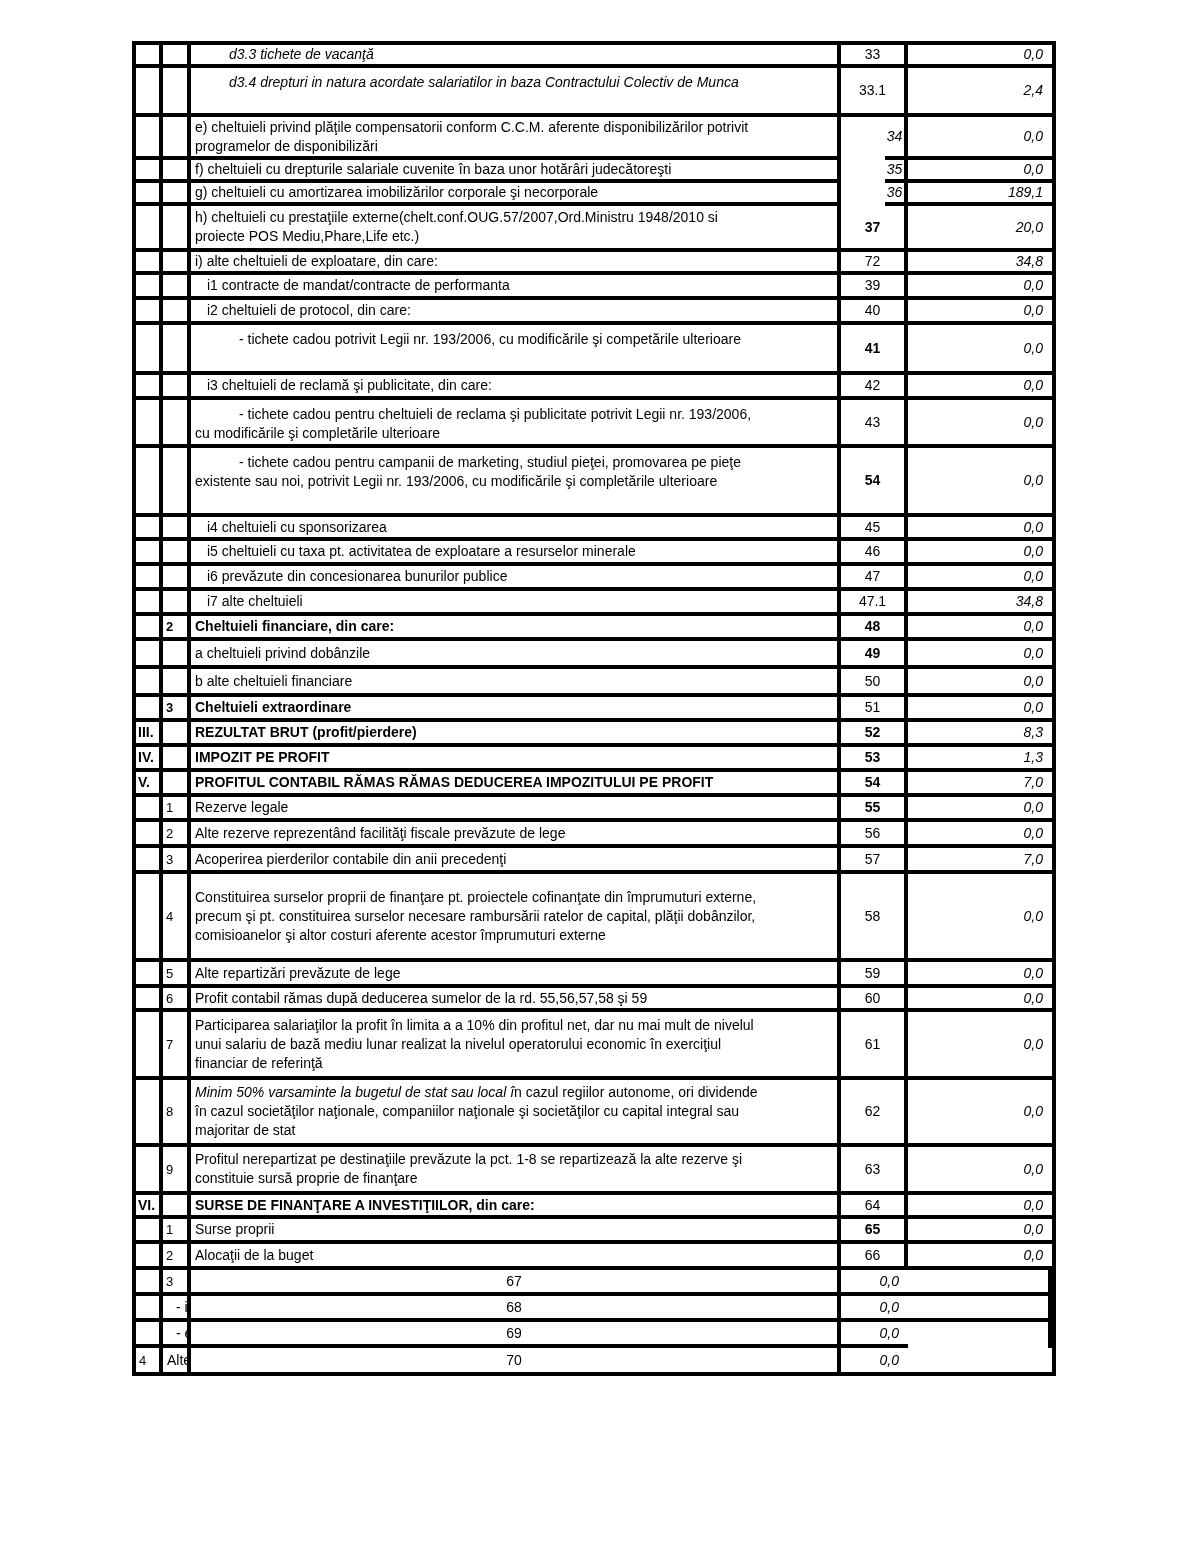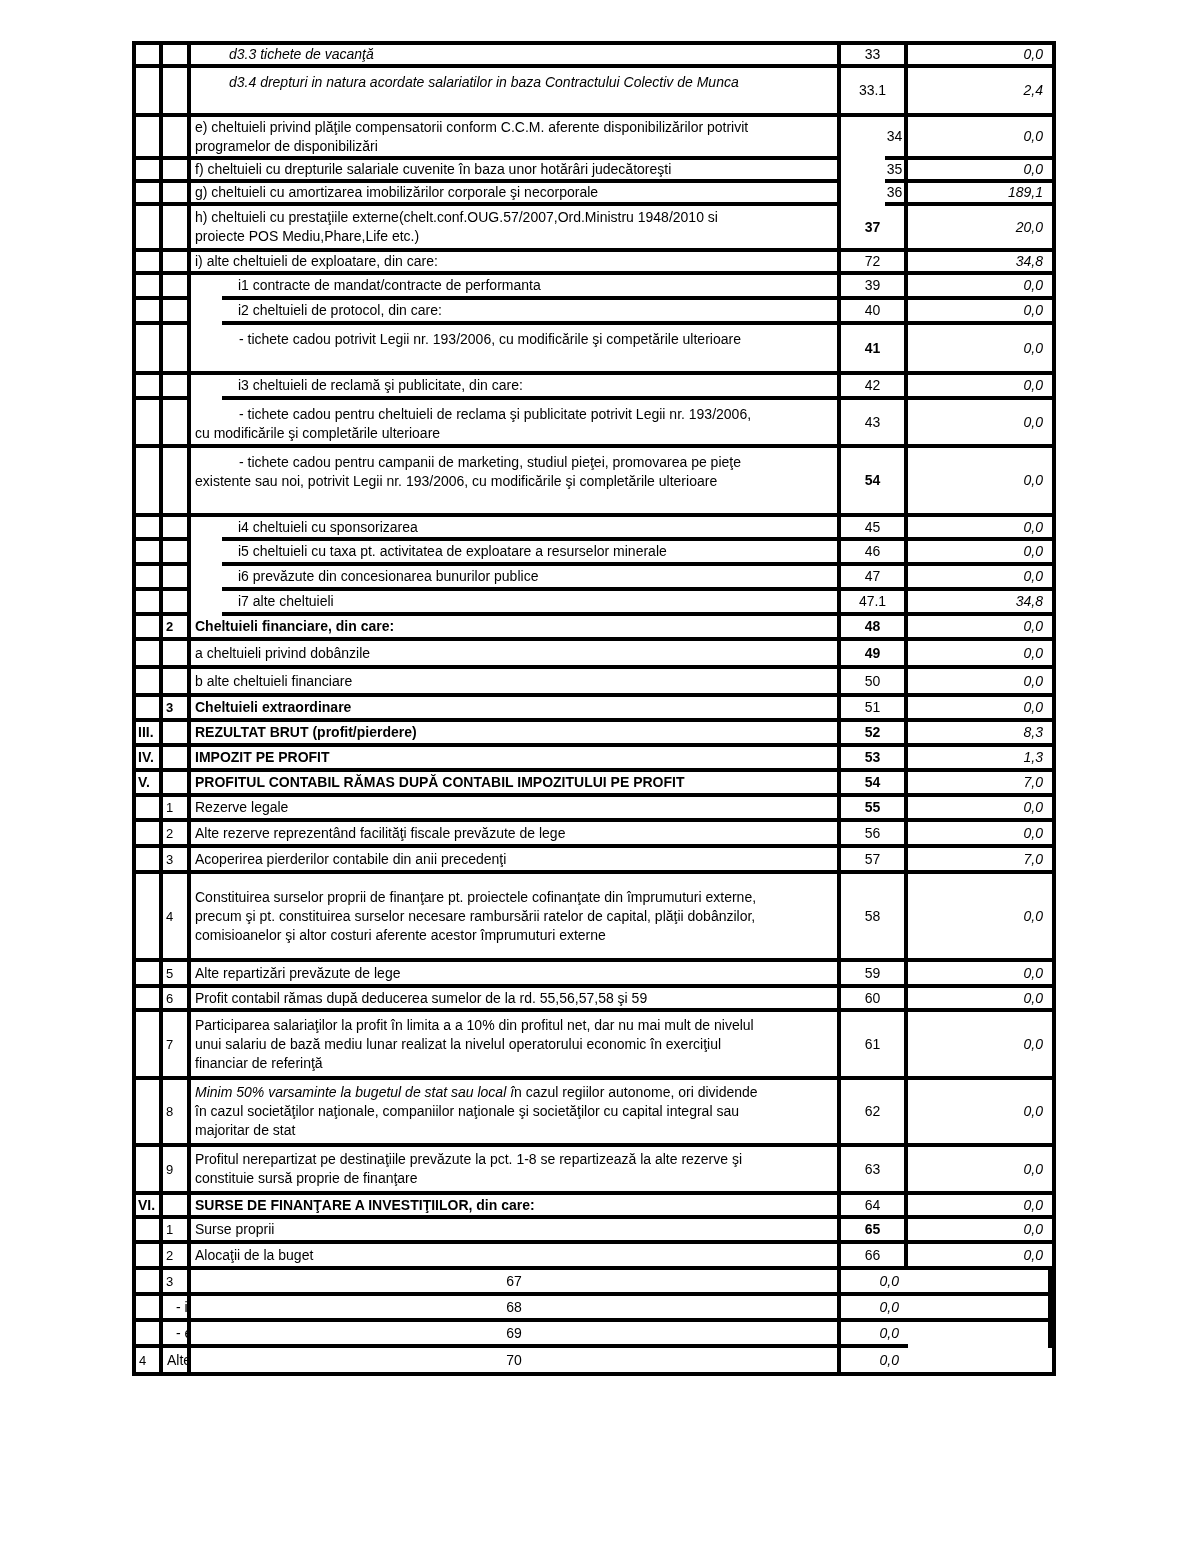--- a/index.html
+++ b/index.html
@@ -33,26 +33,26 @@
   .cell.lastcol{border-right:none;}
   .cell.lastrow{border-bottom:none;}
   .roman-cell{font-weight:bold;padding-left:2px;}
   .index-cell{padding-left:3px;font-size:13px;}
   .desc-cell{padding:0 4px;justify-content:flex-start;}
   .desc-cell .txt{white-space:pre;display:block;width:100%;}
   .desc-cell.vtop{align-items:flex-start;padding-top:5px;}
   .desc-cell.b{font-weight:bold;}
   .desc-cell.it{font-style:italic;}
   .desc-cell.ind-d3{padding-left:38px;}
-  .desc-cell.ind-i{padding-left:16px;margin-left:31px;}
+  .desc-cell.ind-i{padding-left:16px;}
   .desc-cell.ind-sm{padding-left:13px;}
   .desc-cell.ind-dash .txt{text-indent:44px;}
   .rd-cell{justify-content:center;text-align:center;}
   .rd-cell.rb{font-weight:bold;text-align:right;}
-  .rd-cell.ri{margin-left:44px;}
+  .rd-cell.ri{font-style:italic;margin-left:44px;}
   .val-cell{justify-content:flex-end;padding-right:9px;font-style:italic;}
   .ip{font-style:italic;white-space:pre;}
   .np{white-space:pre;}
   .index-cell.nb{font-weight:bold;}
 </style>
 </head>
 <body>
 
 <div class="page">
   <div class="budget-table" id="budget-table" style="grid-template-rows: 23px 49px 43px 23px 23px 46px 23px 25px 25px 50px 25px 48px 69px 24px 25px 25px 25px 25px 28px 28px 25px 25px 25px 25px 25px 26px 26px 88px 26px 24px 68px 67px 48px 24px 25px 26px 26px 26px 26px 24px;">
@@ -405,21 +405,21 @@
       <div class="cell val-cell lastcol">
         <span class="np">1,3</span>
       </div>
       <div class="cell roman-cell">
         <span class="np">V.</span>
       </div>
       <div class="cell index-cell">
         <span class="np"></span>
       </div>
       <div class="cell desc-cell b">
-        <span class="txt">PROFITUL CONTABIL RĂMAS DUPĂ CONTABIL IMPOZITULUI PE PROFIT</span>
+        <span class="txt">PROFITUL CONTABIL RĂMAS RĂMAS DEDUCEREA IMPOZITULUI PE PROFIT</span>
       </div>
       <div class="cell rd-cell rb">
         <span class="np">54</span>
       </div>
       <div class="cell val-cell lastcol">
         <span class="np">7,0</span>
       </div>
       <div class="cell roman-cell">
         <span class="np"></span>
       </div>

